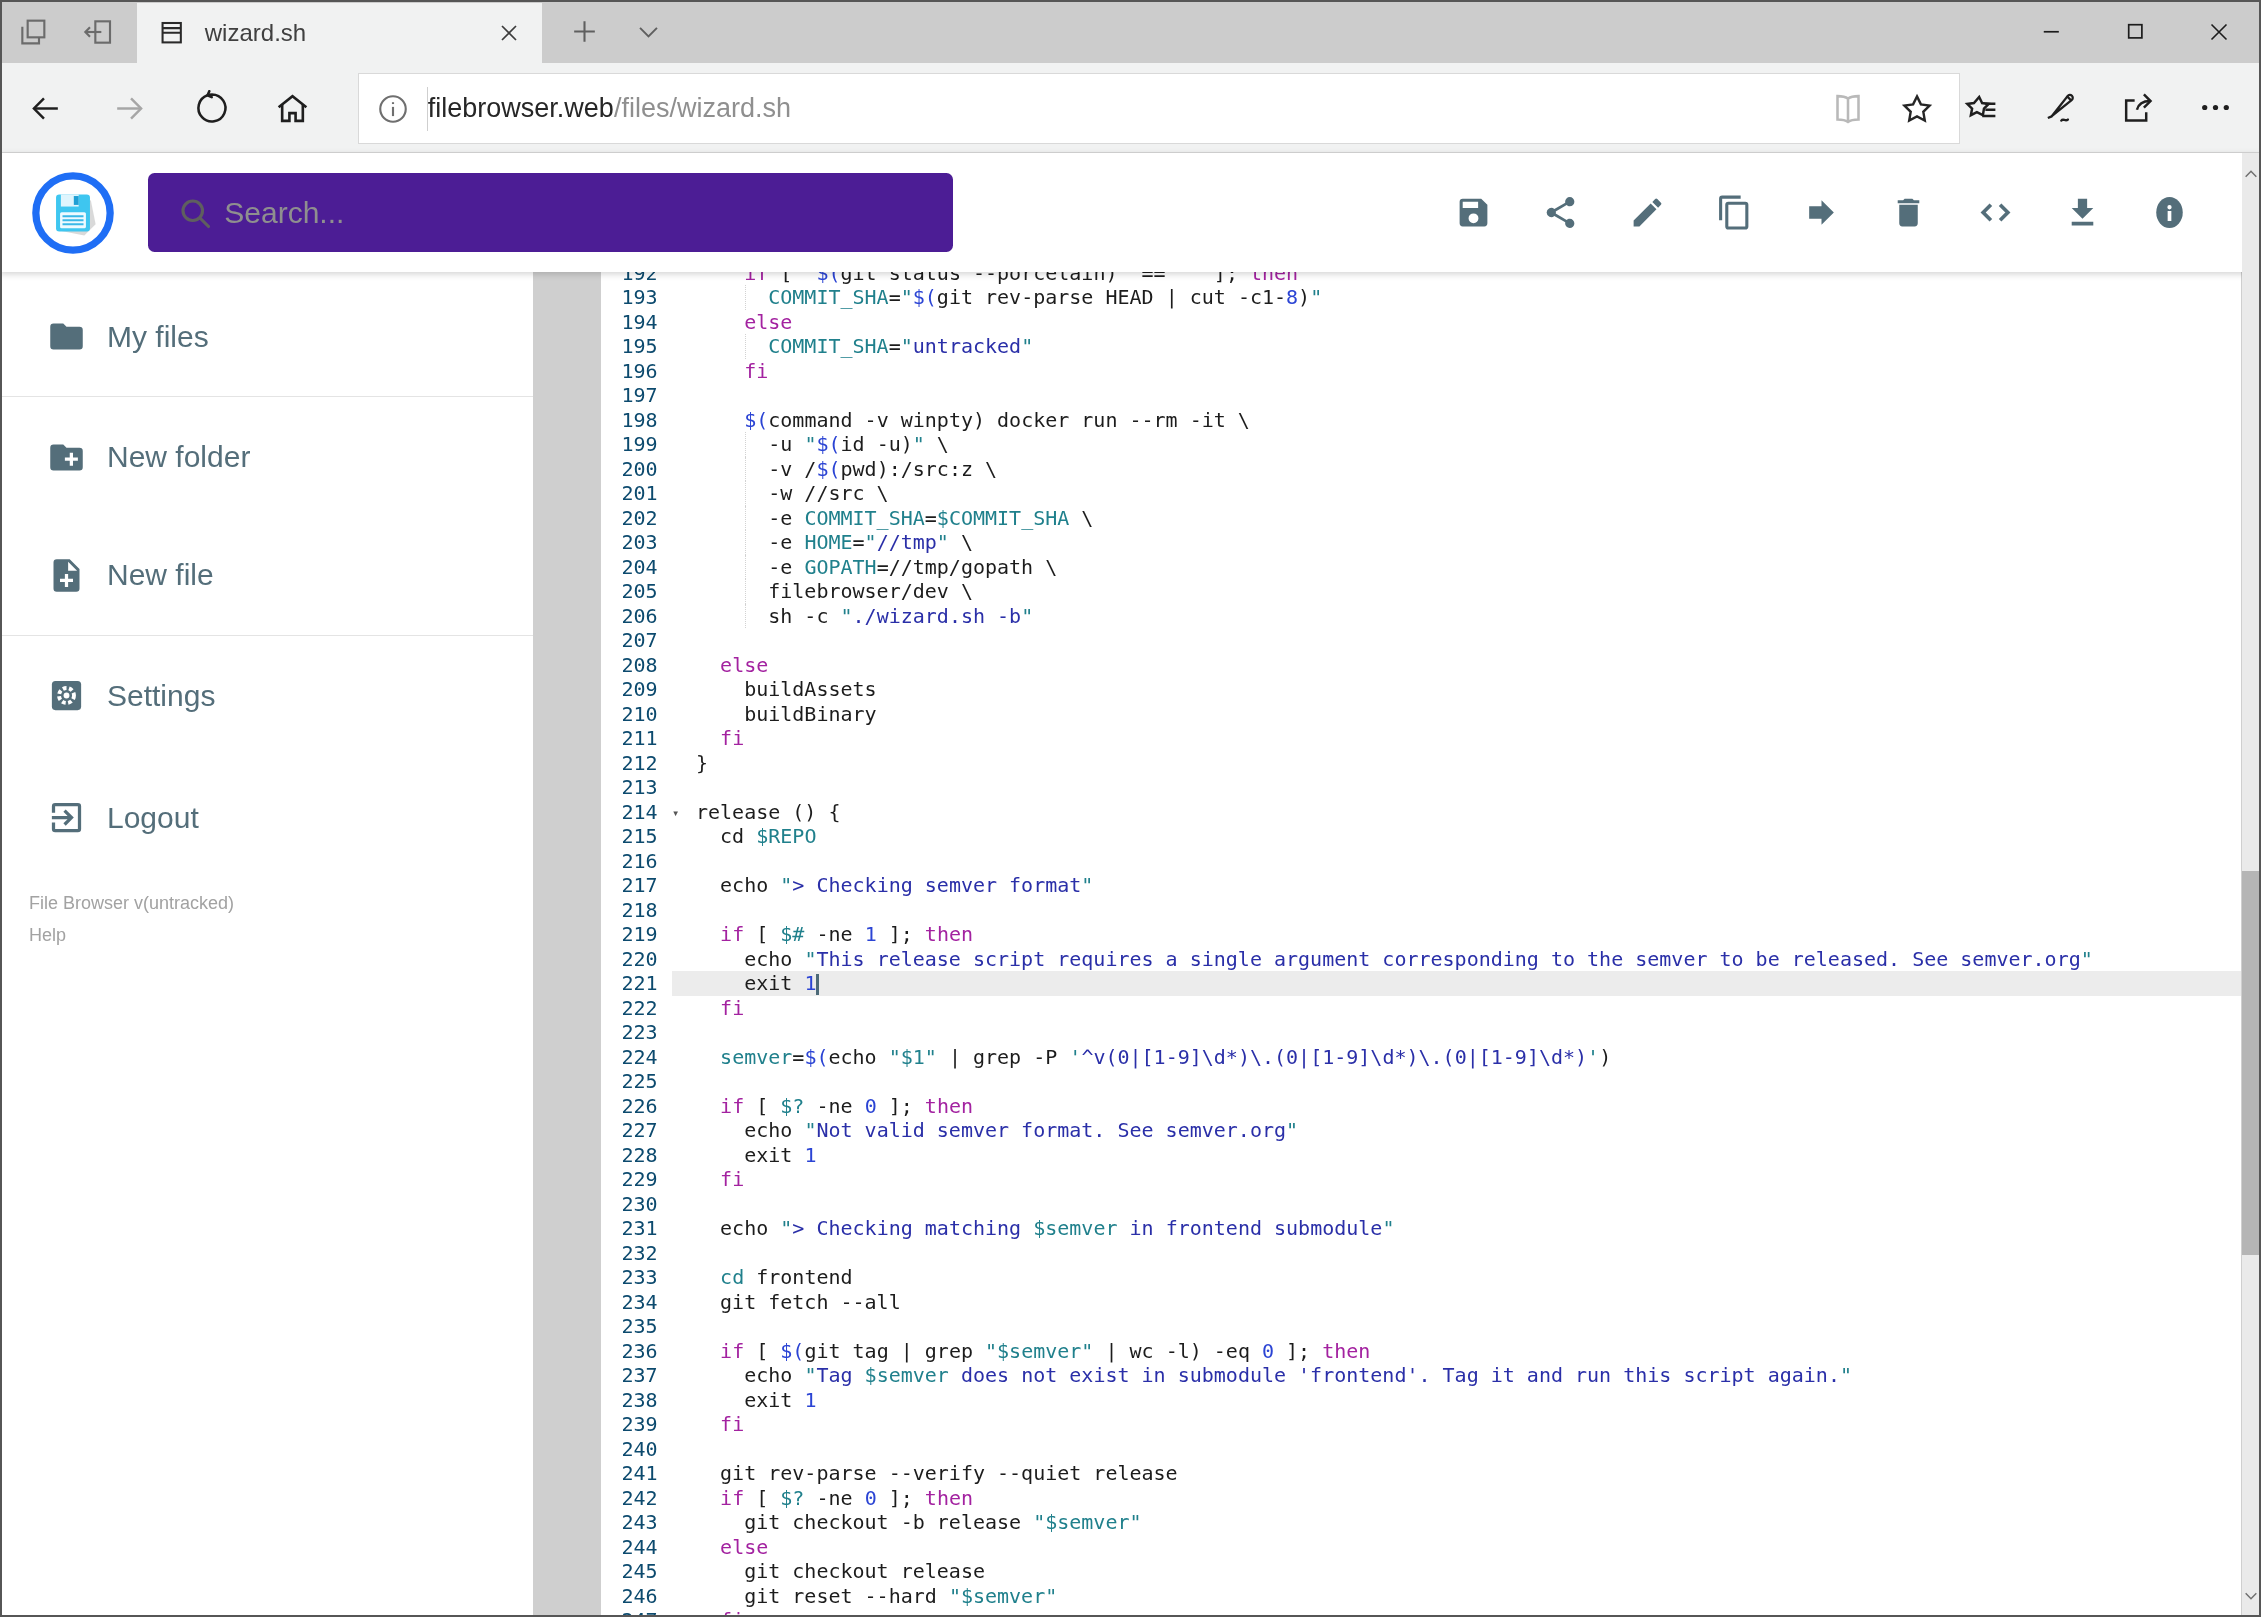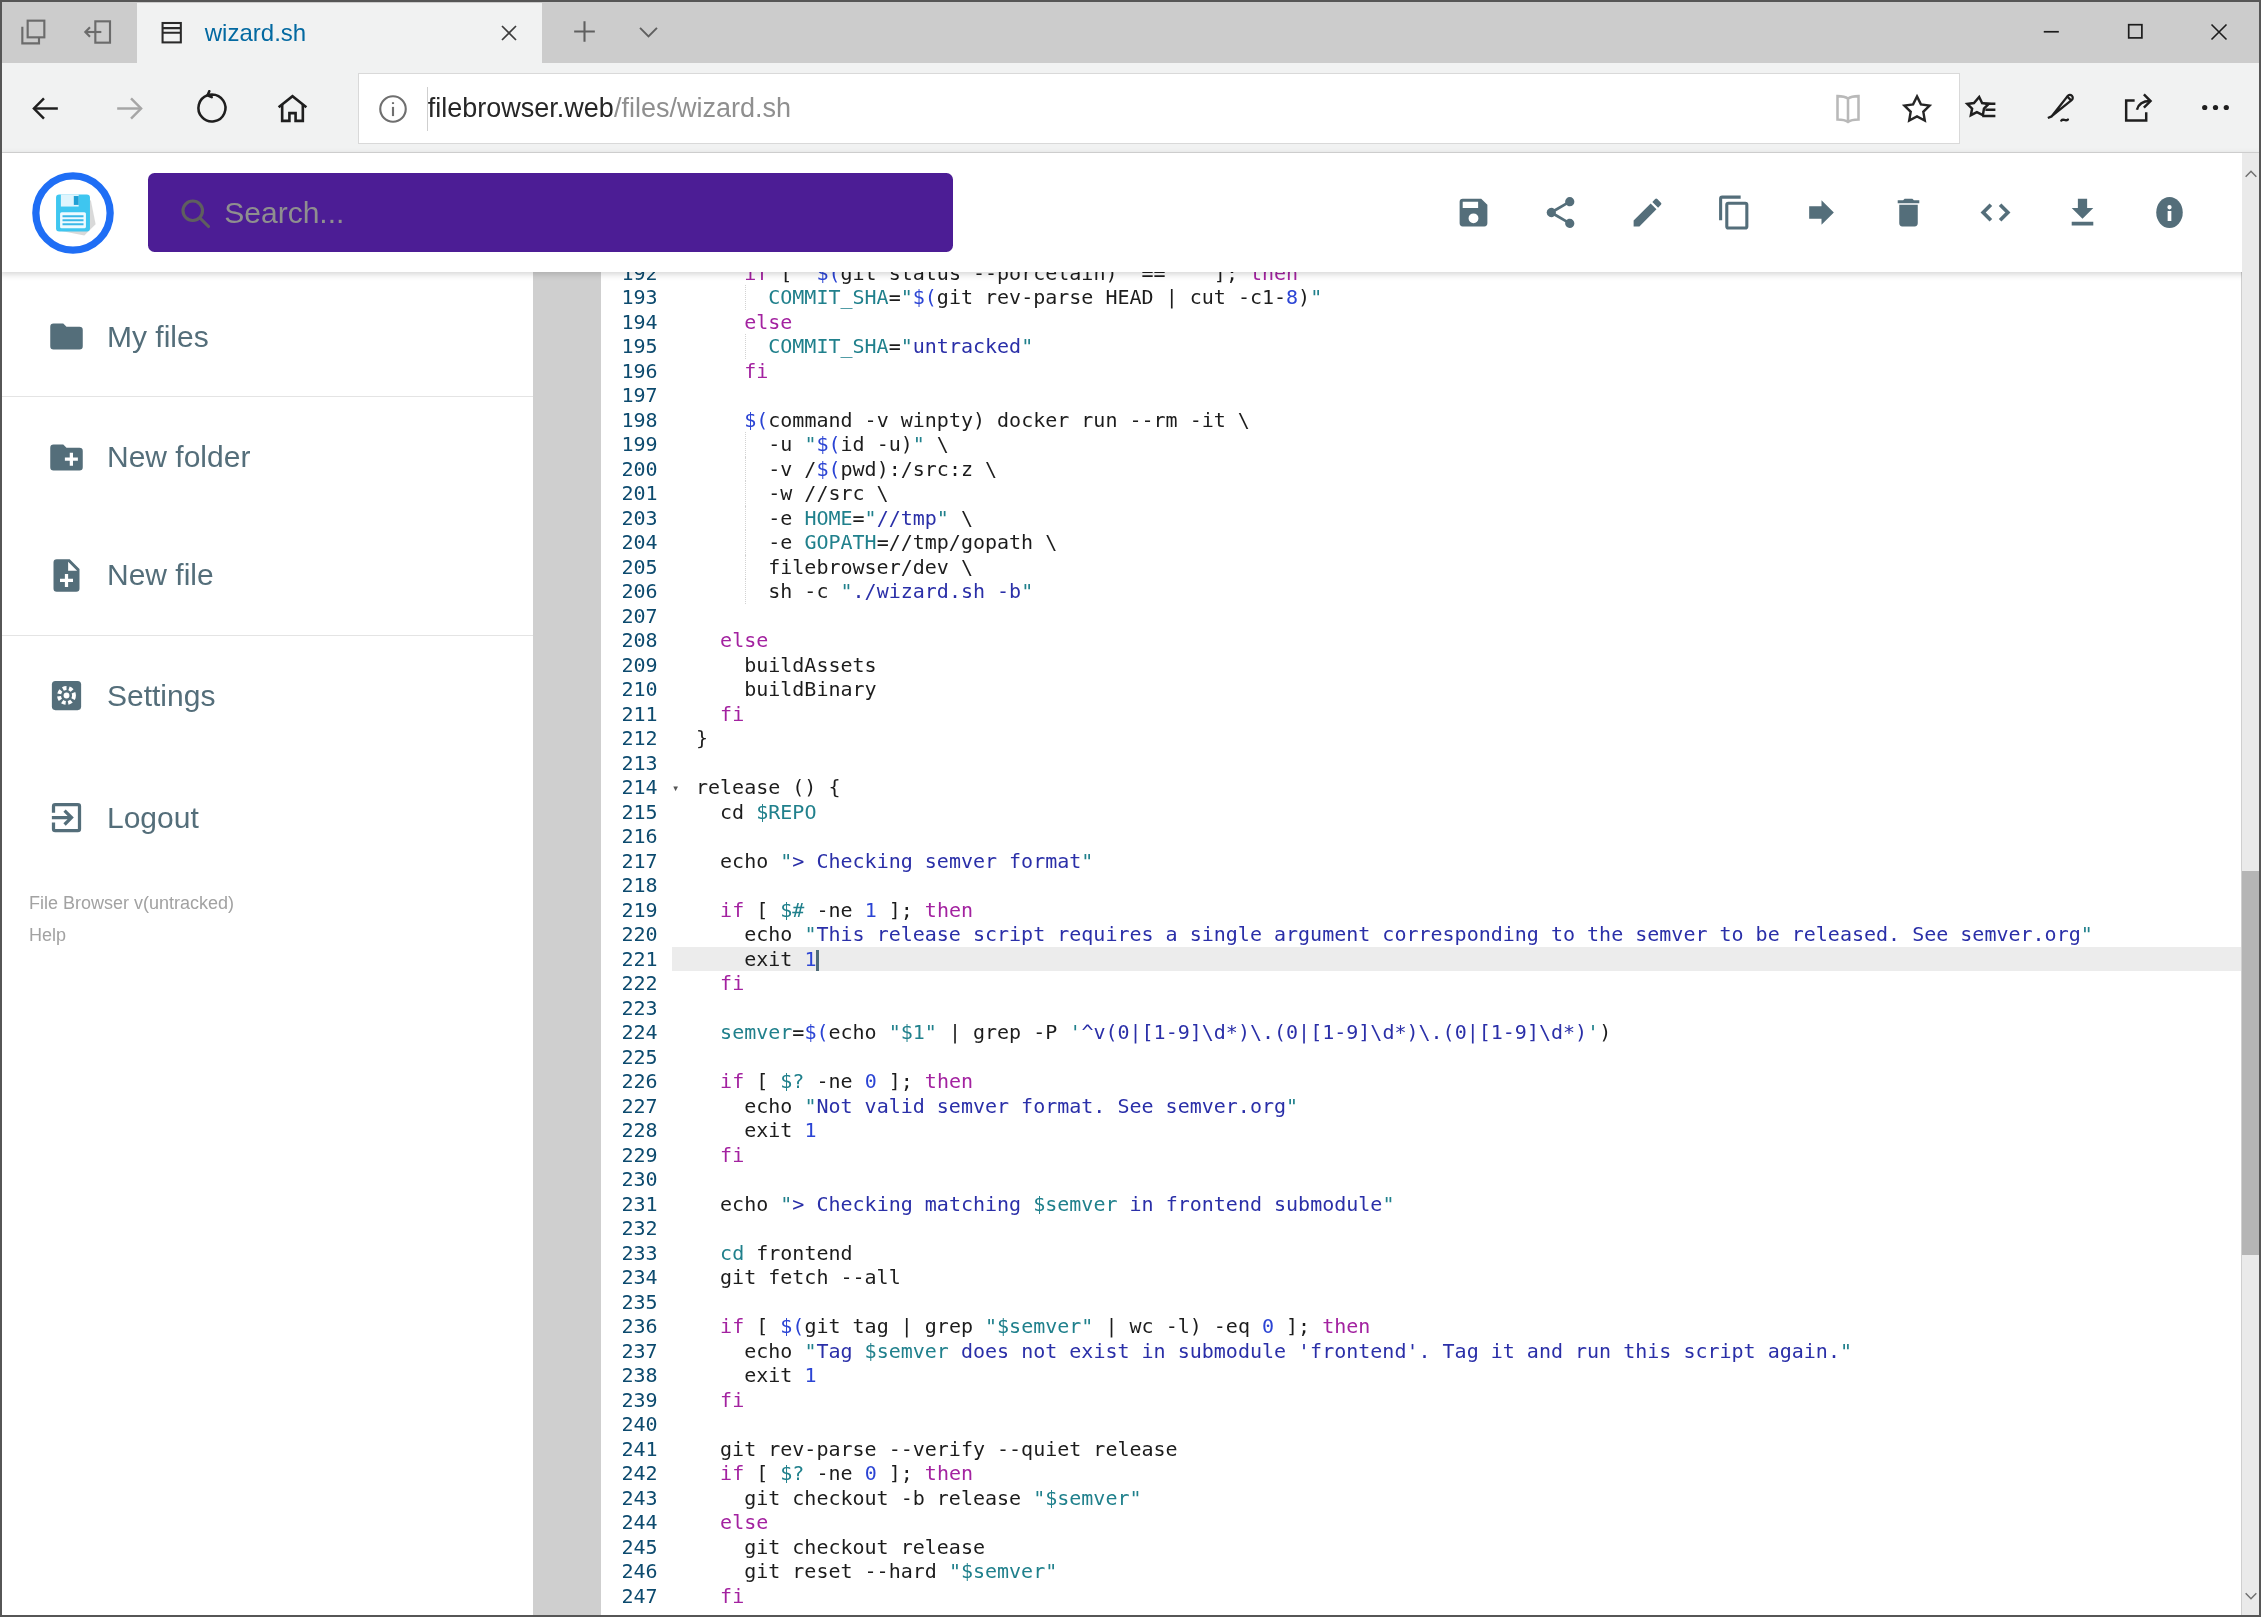--- a/index.html
+++ b/index.html
@@ -7,21 +7,21 @@
        font-family:"Liberation Sans",sans-serif;-webkit-font-smoothing:antialiased;}
   .abs{position:absolute;}
   svg{display:block;}
 
   
   .win-frame{inset:0;border:2.4px solid #565656;pointer-events:none;z-index:99;}
 
   
   .tabstrip{left:0;top:0;width:2261px;height:63px;background:#cccccc;}
   .tabstrip-icon{top:0;height:63px;width:65px;display:flex;align-items:center;justify-content:center;color:#6b6b6b;cursor:pointer;}
-  .tab{left:137px;top:3.2px;width:405px;height:60px;background:#f1f2f2;display:flex;align-items:center;padding:0 21px;box-sizing:border-box;color:#0369a1;}
+  .tab{left:137px;top:3.2px;width:405px;height:60px;background:#f1f2f2;display:flex;align-items:center;padding:0 21px;box-sizing:border-box;color:#404040;}
   .tab-title{font-size:24px;margin-left:19.4px;flex:1;white-space:nowrap;}
   .tab-close{color:#3c3c3c;cursor:pointer;display:flex;}
   .newtab,.tablist{top:0;height:63px;width:61px;display:flex;align-items:center;justify-content:center;color:#5f5f5f;cursor:pointer;}
   .win-controls{right:0;top:0;height:63px;display:flex;}
   .win-btn{width:84px;height:63px;display:flex;align-items:center;justify-content:center;color:#1c1c1c;cursor:pointer;}
 
   
   .toolbar{left:0;top:63px;width:2261px;height:90px;background:#f1f2f2;border-bottom:0.8px solid #d6d6d6;box-sizing:border-box;}
   .nav-btn{top:63px;height:90px;width:78px;display:flex;align-items:center;justify-content:center;cursor:pointer;}
   .url-field{left:358px;top:73px;width:1602px;height:71px;background:#ffffff;border:0.8px solid #d9d9d9;box-sizing:border-box;display:flex;align-items:center;}
@@ -320,20 +320,21 @@
       <div class="cm-line"><span class="lnum">192</span><span class="code"><span class="tk-p">    </span><span class="tk-k">if</span><span class="tk-p"> [ </span><span class="tk-v">"</span><span class="tk-n">$(</span><span class="tk-p">git status --porcelain)</span><span class="tk-v">"</span><span class="tk-p"> == </span><span class="tk-v">""</span><span class="tk-p"> ]; </span><span class="tk-k">then</span></span></div>
       <div class="cm-line"><span class="lnum">193</span><span class="code"><span class="tk-p">      </span><span class="tk-v">COMMIT_SHA</span><span class="tk-p">=</span><span class="tk-v">"</span><span class="tk-n">$(</span><span class="tk-p">git rev-parse HEAD | cut -c1-</span><span class="tk-n">8</span><span class="tk-p">)</span><span class="tk-v">"</span></span><span class="guide"></span></div>
       <div class="cm-line"><span class="lnum">194</span><span class="code"><span class="tk-p">    </span><span class="tk-k">else</span></span></div>
       <div class="cm-line"><span class="lnum">195</span><span class="code"><span class="tk-p">      </span><span class="tk-v">COMMIT_SHA</span><span class="tk-p">=</span><span class="tk-v">"</span><span class="tk-s">untracked</span><span class="tk-v">"</span></span><span class="guide"></span></div>
       <div class="cm-line"><span class="lnum">196</span><span class="code"><span class="tk-p">    </span><span class="tk-k">fi</span></span></div>
       <div class="cm-line"><span class="lnum">197</span><span class="code"></span></div>
       <div class="cm-line"><span class="lnum">198</span><span class="code"><span class="tk-p">    </span><span class="tk-n">$(</span><span class="tk-p">command -v winpty) docker run --rm -it \</span></span></div>
       <div class="cm-line"><span class="lnum">199</span><span class="code"><span class="tk-p">      -u </span><span class="tk-v">"</span><span class="tk-n">$(</span><span class="tk-p">id -u)</span><span class="tk-v">"</span><span class="tk-p"> \</span></span><span class="guide"></span></div>
       <div class="cm-line"><span class="lnum">200</span><span class="code"><span class="tk-p">      -v /</span><span class="tk-n">$(</span><span class="tk-p">pwd):/src:z \</span></span><span class="guide"></span></div>
       <div class="cm-line"><span class="lnum">201</span><span class="code"><span class="tk-p">      -w //src \</span></span><span class="guide"></span></div>
+      <div class="cm-line"><span class="lnum">202</span><span class="code"><span class="tk-p">      -e </span><span class="tk-v">COMMIT_SHA</span><span class="tk-p">=</span><span class="tk-v">$COMMIT_SHA</span><span class="tk-p"> \</span></span><span class="guide"></span></div>
       <div class="cm-line"><span class="lnum">203</span><span class="code"><span class="tk-p">      -e </span><span class="tk-v">HOME</span><span class="tk-p">=</span><span class="tk-v">"</span><span class="tk-s">//tmp</span><span class="tk-v">"</span><span class="tk-p"> \</span></span><span class="guide"></span></div>
       <div class="cm-line"><span class="lnum">204</span><span class="code"><span class="tk-p">      -e </span><span class="tk-v">GOPATH</span><span class="tk-p">=//tmp/gopath \</span></span><span class="guide"></span></div>
       <div class="cm-line"><span class="lnum">205</span><span class="code"><span class="tk-p">      filebrowser/dev \</span></span><span class="guide"></span></div>
       <div class="cm-line"><span class="lnum">206</span><span class="code"><span class="tk-p">      sh -c </span><span class="tk-v">"</span><span class="tk-s">./wizard.sh -b</span><span class="tk-v">"</span></span><span class="guide"></span></div>
       <div class="cm-line"><span class="lnum">207</span><span class="code"></span></div>
       <div class="cm-line"><span class="lnum">208</span><span class="code"><span class="tk-p">  </span><span class="tk-k">else</span></span></div>
       <div class="cm-line"><span class="lnum">209</span><span class="code"><span class="tk-p">    buildAssets</span></span></div>
       <div class="cm-line"><span class="lnum">210</span><span class="code"><span class="tk-p">    buildBinary</span></span></div>
       <div class="cm-line"><span class="lnum">211</span><span class="code"><span class="tk-p">  </span><span class="tk-k">fi</span></span></div>
       <div class="cm-line"><span class="lnum">212</span><span class="code"><span class="tk-p">}</span></span></div>

